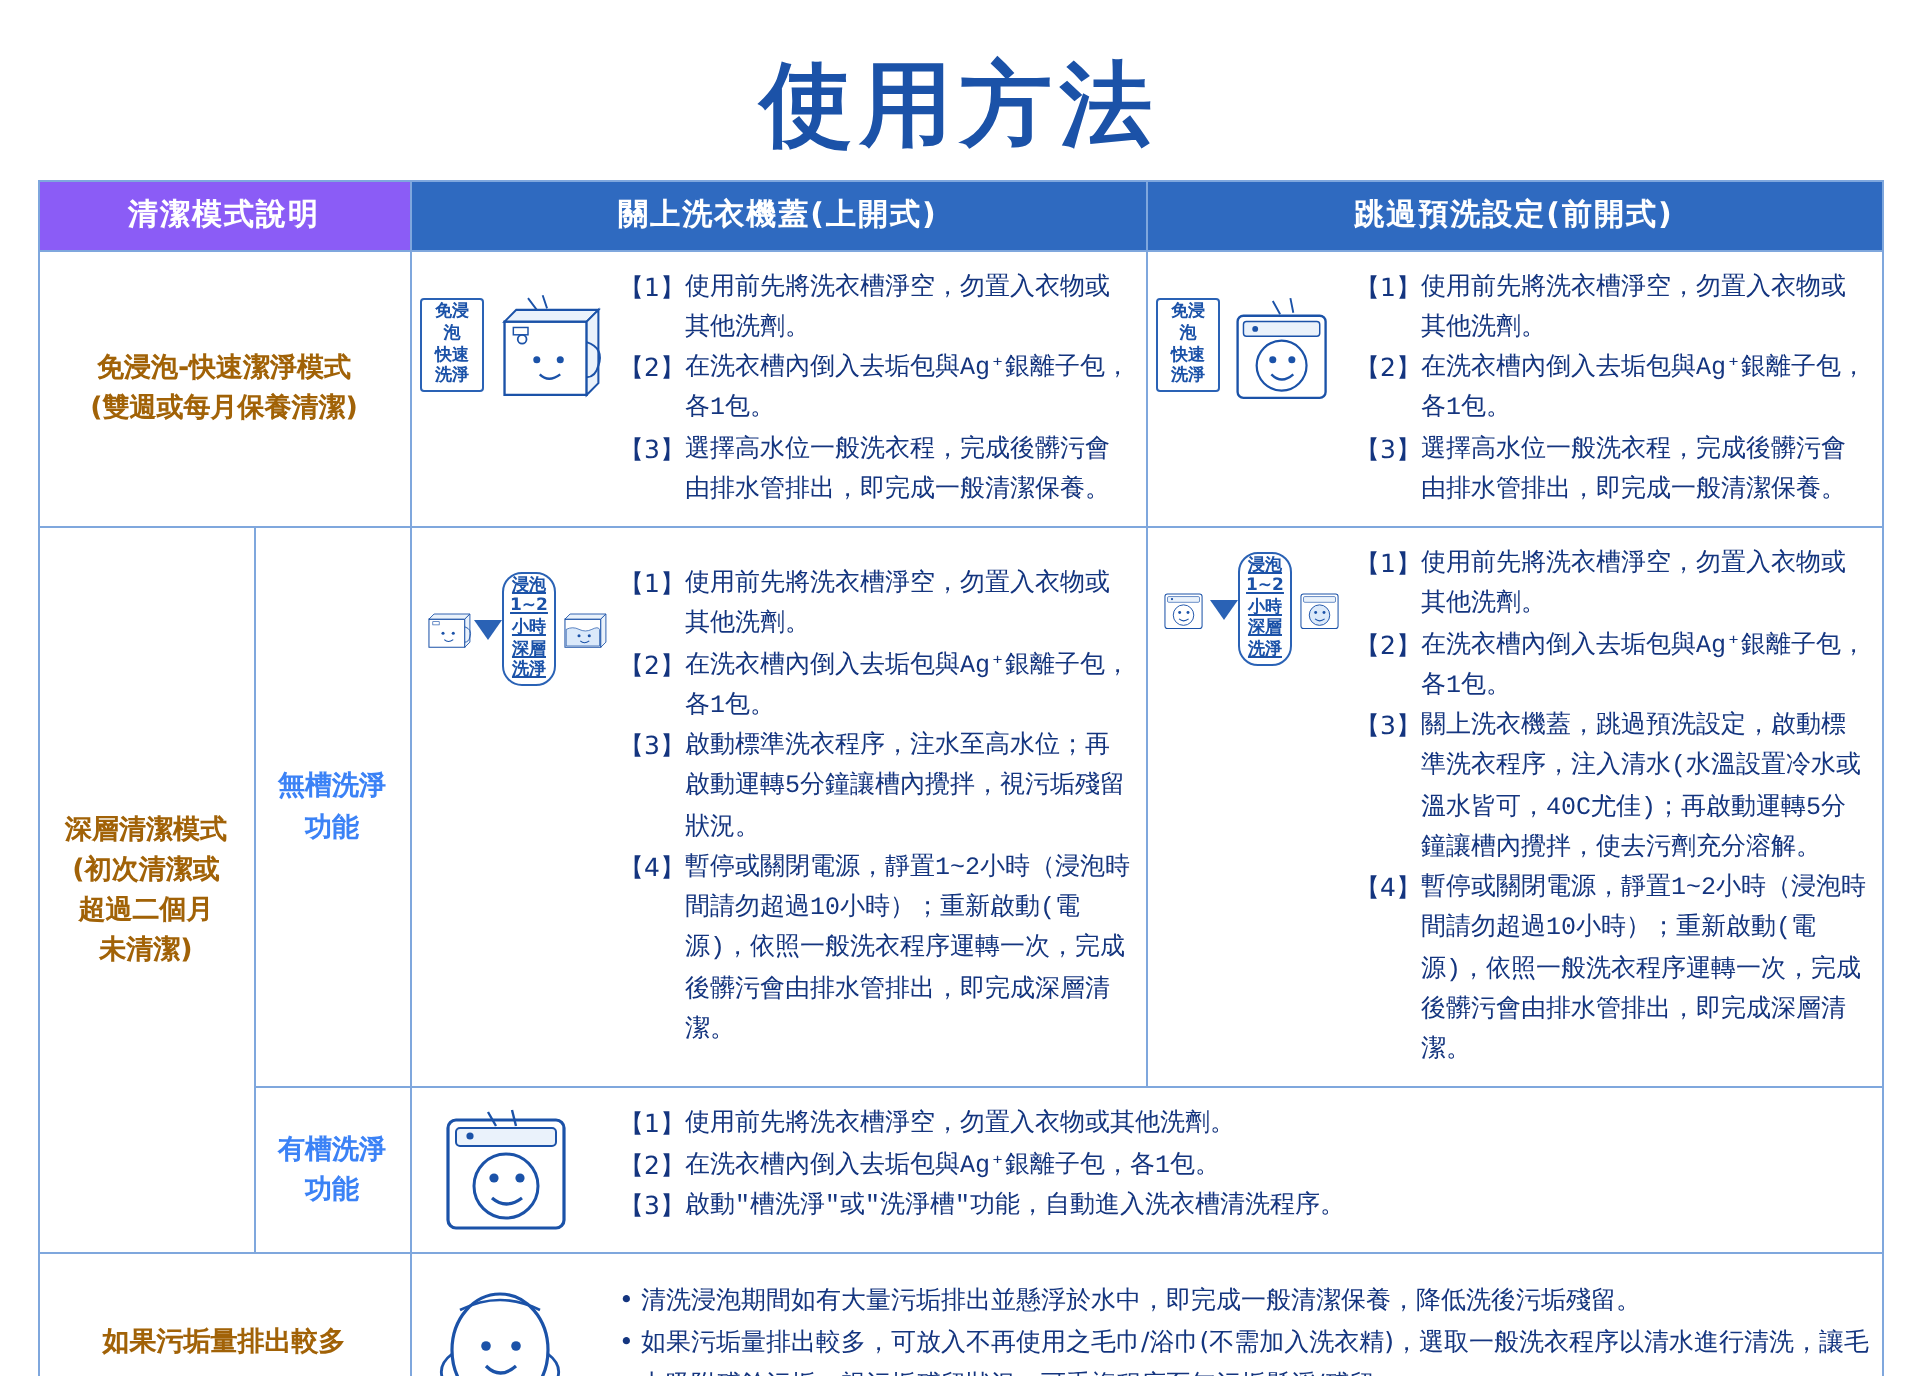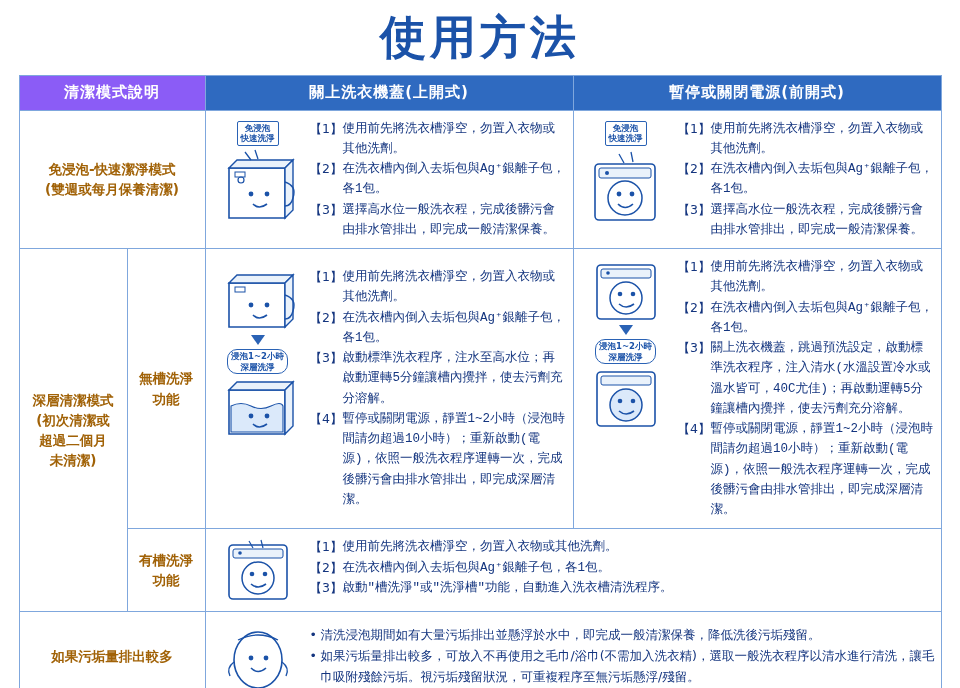--- a/index.html
+++ b/index.html
@@ -12,21 +12,21 @@
   }
   #page{position:relative;width:960px;height:688px;}
 
   
   .title{
     text-align:center;
     font-size:46px;
     font-weight:bold;
     color:#1b52a8;
     letter-spacing:4px;
-    padding-top:12px;
+    padding-top:27px;
     line-height:1.1;
     font-family:"DejaVu Sans","Liberation Sans",sans-serif;
   }
 
   
   table.main{
     border-collapse:collapse;
     margin:12px auto 0 auto;
     width:922px;
     table-layout:fixed;
@@ -52,21 +52,21 @@
     font-size:13.5px;
     font-weight:bold;
     color:#a16207;
     line-height:1.5;
     padding:6px 2px;
   }
   .sublabel{
     text-align:center;
     font-size:13.5px;
     font-weight:bold;
-    color:#a16207;
+    color:#3b82f6;
     line-height:1.5;
     padding:4px 2px;
   }
 
   .cellwrap{
     display:flex;
     align-items:flex-start;
     padding:8px 6px 8px 4px;
     gap:4px;
   }
@@ -88,36 +88,36 @@
     line-height:1.66;
     color:#14357f;
     flex:1;
   }
   .bullets .bl{display:flex;}
   .bullets .dot{width:11px;flex:none;}
 
   
   .art{
     width:96px;flex:none;
-    display:flex;flex-direction:column;align-items:center;
+    display:flex;align-items:center;
     padding-top:2px;
   }
   .badge{
     border:1px solid #2a62b5;
     color:#1b52a8;
     font-size:8.5px;
     line-height:1.25;
     text-align:center;
     padding:1px 3px;
     border-radius:2px;
     background:#ffffff;
     margin-bottom:2px;
     font-weight:bold;
   }
-  .badge.oval{border-radius:10px;}
+  .badge.oval{border-radius:10px;text-decoration:underline;}
   .arrow{
     width:0;height:0;
     border-left:7px solid transparent;
     border-right:7px solid transparent;
     border-top:10px solid #2a62b5;
     margin:4px auto;
   }
 
   
   svg{display:block;}
@@ -133,21 +133,21 @@
     <colgroup>
       <col style="width:108px">
       <col style="width:78px">
       <col style="width:368px">
       <col style="width:368px">
     </colgroup>
     <tbody>
         <tr>
       <th class="hdr" colspan="2">清潔模式說明</th>
       <th class="hdr blue2">關上洗衣機蓋(上開式)</th>
-      <th class="hdr blue2">暫停或關閉電源(前開式)</th>
+      <th class="hdr blue2">跳過預洗設定(前開式)</th>
     </tr>
 
     <tr>
       <td class="rowlabel" colspan="2">
         <span class="ml">免浸泡-快速潔淨模式<br>(雙週或每月保養清潔)</span>
       </td>
       <td>
         <div class="cellwrap">
           <div class="art">
             <div class="badge">免浸泡<br>快速洗淨</div>
@@ -249,21 +249,21 @@
             <div class="stp">
                   <span class="num">【1】</span>
                   <span class="txt">使用前先將洗衣槽淨空，勿置入衣物或其他洗劑。</span>
                 </div>
             <div class="stp">
                   <span class="num">【2】</span>
                   <span class="txt">在洗衣槽內倒入去垢包與Ag⁺銀離子包，各1包。</span>
                 </div>
             <div class="stp">
                   <span class="num">【3】</span>
-                  <span class="txt">啟動標準洗衣程序，注水至高水位；再啟動運轉5分鐘讓槽內攪拌，使去污劑充分溶解。</span>
+                  <span class="txt">啟動標準洗衣程序，注水至高水位；再啟動運轉5分鐘讓槽內攪拌，視污垢殘留狀況。</span>
                 </div>
             <div class="stp">
                   <span class="num">【4】</span>
                   <span class="txt">暫停或關閉電源，靜置1~2小時（浸泡時間請勿超過10小時）；重新啟動(電源)，依照一般洗衣程序運轉一次，完成後髒污會由排水管排出，即完成深層清潔。</span>
                 </div>
           </div>
         </div>
       </td>
       <td>
         <div class="cellwrap">

